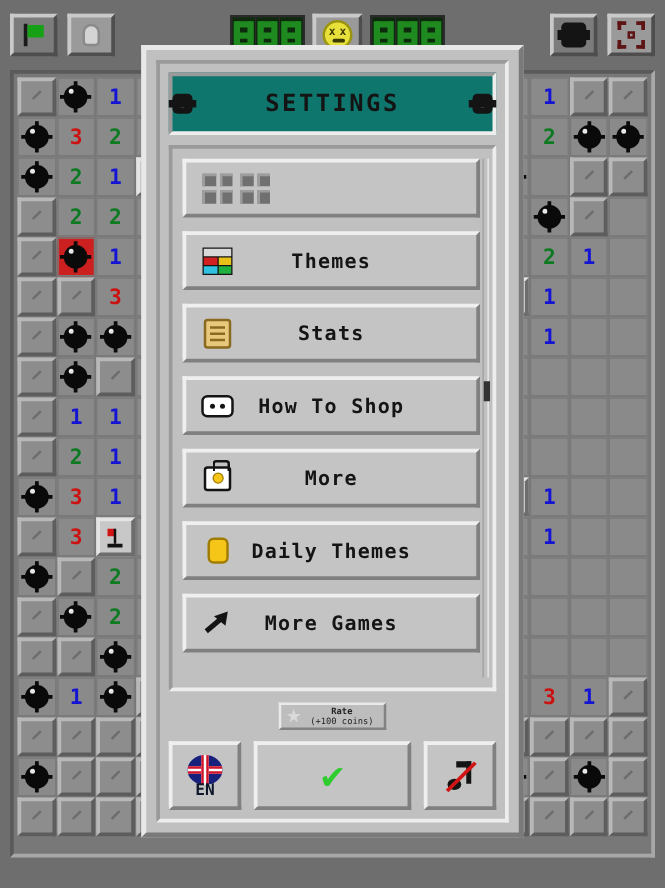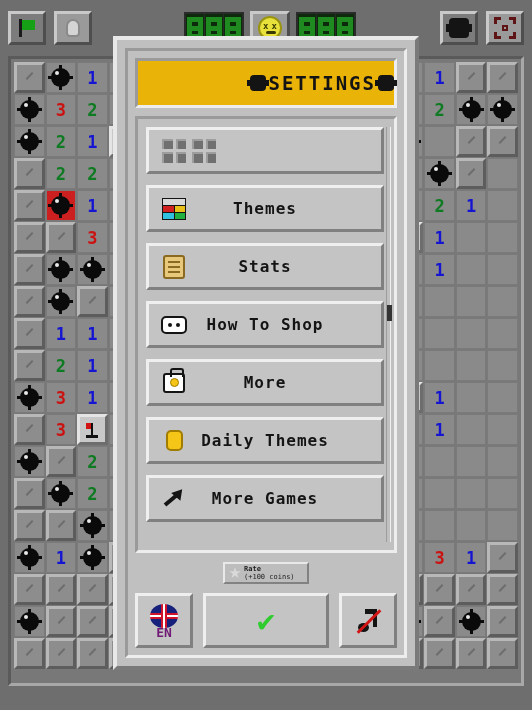--- a/index.html
+++ b/index.html
@@ -133,24 +133,24 @@
     padding: 8px;
     display: flex; flex-direction: column;
   }
   .dlg-inner {
     flex: 1; background: #c0c0c0;
     border-top: 3px solid #9a9a9a; border-left: 3px solid #9a9a9a;
     border-right: 3px solid #ededed; border-bottom: 3px solid #ededed;
     padding: 7px; display: flex; flex-direction: column;
   }
   .titlebar {
-    height: 50px; background: #eab308;
+    height: 50px; background: #0f766e;
     border-top: 3px solid #9a9a9a; border-left: 3px solid #9a9a9a;
     border-right: 3px solid #ededed; border-bottom: 3px solid #ededed;
-    display: flex; align-items: center; justify-content: flex-end; gap: 2px;
+    display: flex; align-items: center; justify-content: space-between; gap: 2px;
     margin-bottom: 8px;
   }
   .title-text {
     font-size: 19px; font-weight: bold; letter-spacing: 2px; color: #141414;
     font-family: "DejaVu Sans Mono", monospace;
   }
   .gear {
     width: 20px; height: 20px; background: #141414; border-radius: 4px;
     position: relative;
   }
@@ -215,42 +215,42 @@
   .scrollthumb { position: absolute; top: 43%; left: 0; width: 5px; height: 16px; background: #333; }
 
   .rate-row { display: flex; justify-content: center; margin-top: 9px; }
   .rate-btn {
     width: 86px; height: 22px; background: #bdbdbd;
     border-top: 2px solid #e9e9e9; border-left: 2px solid #e9e9e9;
     border-right: 2px solid #828282; border-bottom: 2px solid #828282;
     display: flex; align-items: center; gap: 3px; padding: 0 4px;
   }
   .rate-star { width: 12px; height: 12px; background: #d9d9d9; clip-path: polygon(50% 0,61% 35%,98% 35%,68% 57%,79% 91%,50% 70%,21% 91%,32% 57%,2% 35%,39% 35%); }
-  .rate-txt { flex: 1; text-align: left; line-height: 8px; }
+  .rate-txt { flex: 1; text-align: center; line-height: 8px; }
   .rate-txt b { display: block; font-size: 7px; color: #222; font-weight: bold; }
   .rate-txt span { display: block; font-size: 7px; color: #222; }
 
   .footer { display: flex; align-items: center; gap: 10px; margin-top: 9px; }
   .foot-btn {
     height: 55px; background: #c4c4c4;
     border-top: 3px solid #efefef; border-left: 3px solid #efefef;
     border-right: 3px solid #808080; border-bottom: 3px solid #808080;
     display: flex; align-items: center; justify-content: center;
   }
   .foot-side { width: 58px; }
   .foot-ok { flex: 1; }
   .check { font-size: 30px; color: #2ecc2e; font-weight: bold; line-height: 1; }
   .langico { width: 34px; height: 34px; position: relative; }
   .ukflag {
     width: 28px; height: 24px; border-radius: 50%; background: #17207a;
     position: relative; overflow: hidden; margin: 0 auto;
   }
   .ukflag::before { content:""; position:absolute; left:0; right:0; top:9px; height:6px; background:#fff; box-shadow: inset 0 2px 0 #cf142b, inset 0 -2px 0 #cf142b;}
   .ukflag::after { content:""; position:absolute; top:0; bottom:0; left:11px; width:6px; background:#fff; box-shadow: inset 2px 0 0 #cf142b, inset -2px 0 0 #cf142b;}
-  .langtxt { position: absolute; bottom: -2px; left: 0; right: 0; text-align: center; font-size: 13px; font-weight: bold; color: #701a75; font-family: "DejaVu Sans Mono", monospace; }
+  .langtxt { position: absolute; bottom: -2px; left: 0; right: 0; text-align: center; font-size: 13px; font-weight: bold; color: #0f172a; font-family: "DejaVu Sans Mono", monospace; }
   .noteico { width: 28px; height: 28px; position: relative; }
   .noteico .stem { position: absolute; right: 5px; top: 2px; width: 4px; height: 18px; background: #141414; }
   .noteico .flag2 { position: absolute; right: 5px; top: 2px; width: 12px; height: 5px; background: #141414; }
   .noteico .head { position: absolute; left: 4px; bottom: 3px; width: 11px; height: 9px; border-radius: 50%; background: #141414; }
   .noteico .slash { position: absolute; left: -1px; top: 13px; width: 32px; height: 3px; background: #d21414; transform: rotate(-45deg); }
 
   
   .fsico { width: 22px; height: 22px; position: relative; }
   .fsico span { position: absolute; width: 7px; height: 7px; border: 3px solid #5e1414; }
   .fsico .tl { left:0; top:0; border-right:none; border-bottom:none; }

